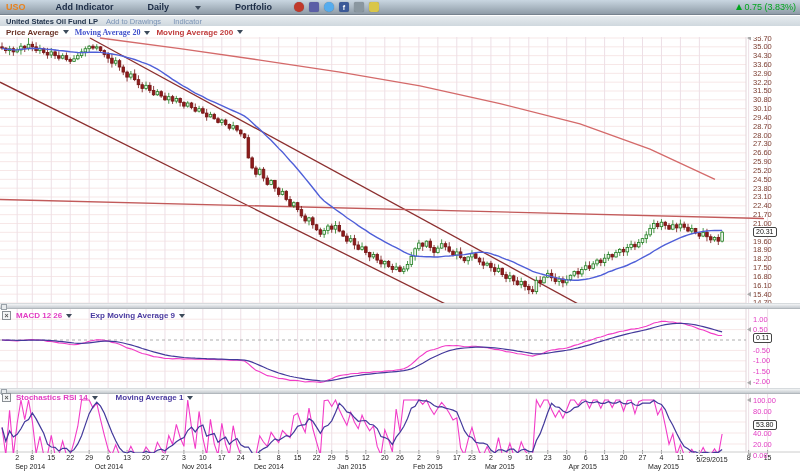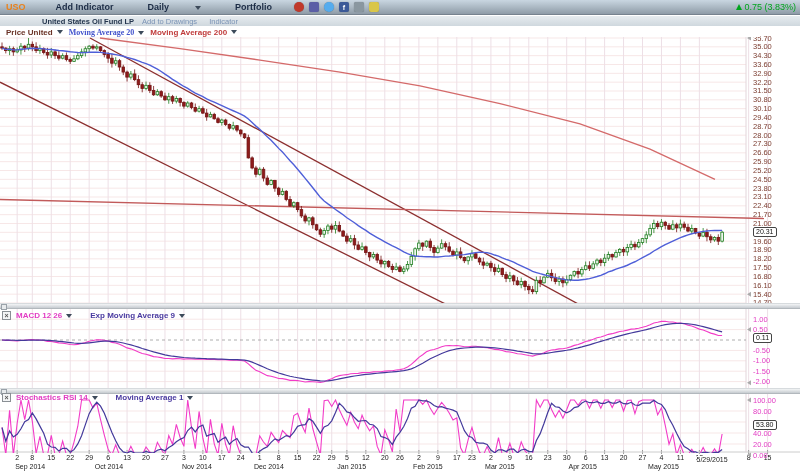--- a/index.html
+++ b/index.html
@@ -20,21 +20,21 @@
   #tb-icons { display:flex; gap:5px; margin-left:8px; }
   .tbicon { width:10px; height:10px; display:flex; align-items:center; justify-content:center;
     font-size:7px; color:#fff; font-weight:bold; box-shadow:0 0 1px rgba(0,0,0,.4); }
   #change { position:absolute; right:4px; top:2px; color:#00a51e; font-size:9px; font-weight:normal; }
   .uparrow { display:inline-block; width:0; height:0; border-left:3px solid transparent;
     border-right:3px solid transparent; border-bottom:6px solid #00a51e; margin-right:2px; }
 
   
   #subbar { position:absolute; left:0; top:16px; width:800px; height:10px;
     background:linear-gradient(#e6ebef,#cfd8de); display:flex; align-items:center;
-    font-size:7.5px;padding-left:36px; }
+    font-size:7.5px; }
   #subbar .fund { font-weight:bold; color:#23354d; margin:0 8px 0 6px; }
   #subbar .lnk { color:#7a93b5; margin-right:12px; }
 
   
   #legend { position:absolute; left:0; top:27px; width:760px; height:10px;
     display:flex; align-items:center; font-size:8px; font-weight:bold; background:#fff; }
   #legend .item { margin-left:6px; }
   .lg-price { color:#6b3226; }
   .lg-ma20 { color:#4453cc;font-family:Liberation Serif, serif; }
   .lg-ma200 { color:#c03a3a; }
@@ -716,21 +716,21 @@
     <span id="change"><span class="uparrow"></span><span>0.75 (3.83%)</span></span>
   </div>
 
   <div id="subbar">
     <span class="fund">United States Oil Fund LP</span>
     <span class="lnk">Add to Drawings</span>
     <span class="lnk">Indicator</span>
   </div>
 
   <div id="legend">
-    <span class="item lg-price"><span>Price United</span><span class="caret"></span></span>
+    <span class="item lg-price"><span>Price Average</span><span class="caret"></span></span>
     <span class="item lg-ma20"><span>Moving Average 20</span><span class="caret"></span></span>
     <span class="item lg-ma200"><span>Moving Average 200</span><span class="caret"></span></span>
   </div>
 
   <div class="divider" style="top:303px">
       <span class="div-icon"></span>
     </div>
   <div class="divider" style="top:388px">
       <span class="div-icon"></span>
     </div>

